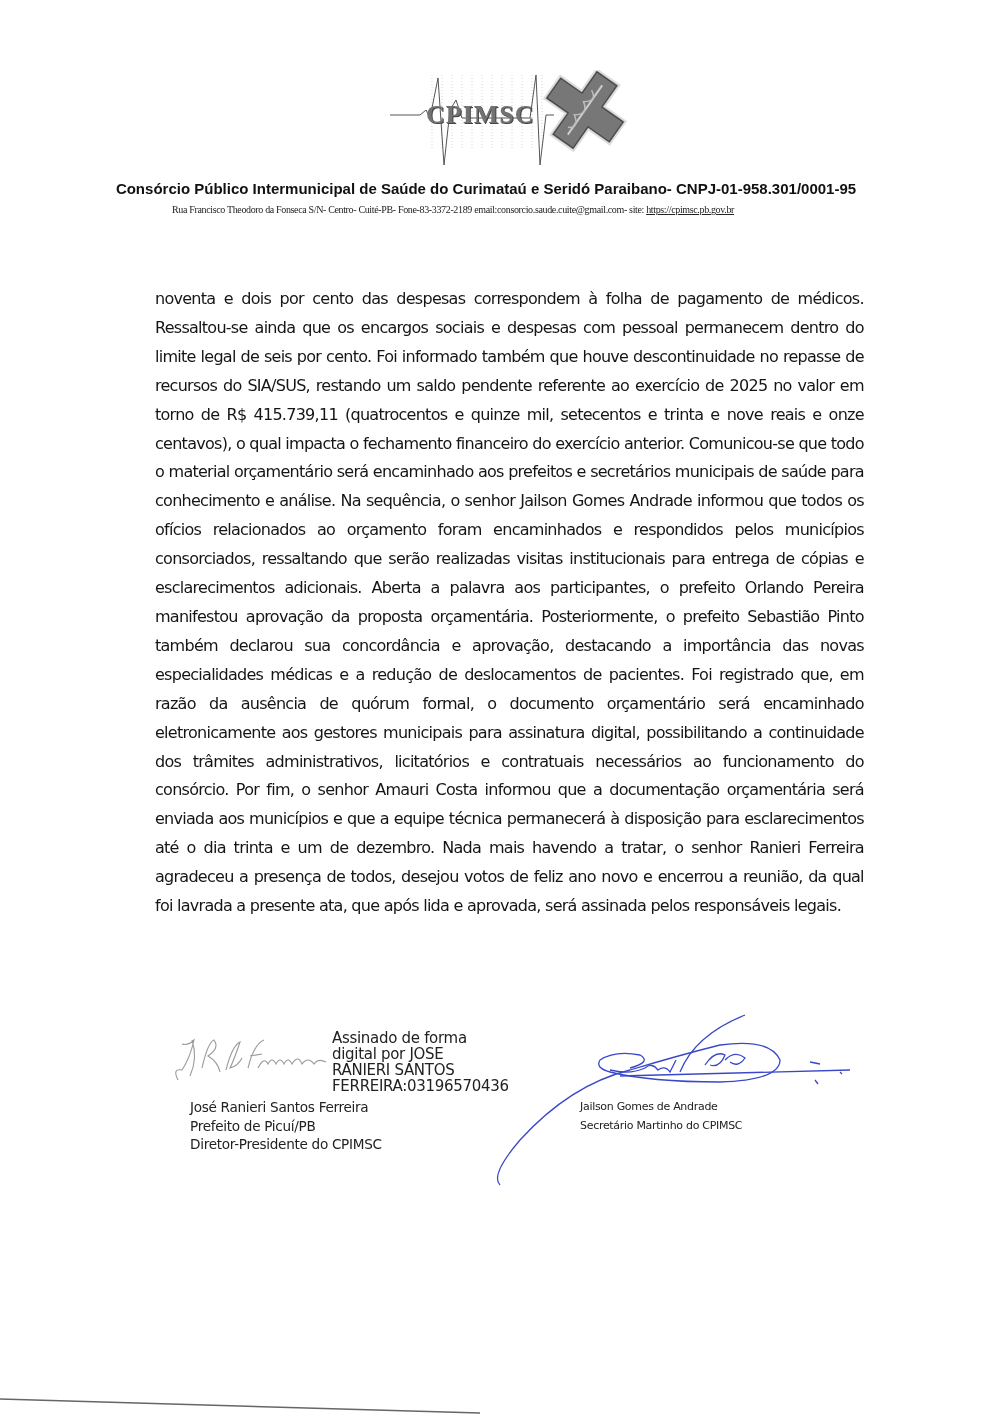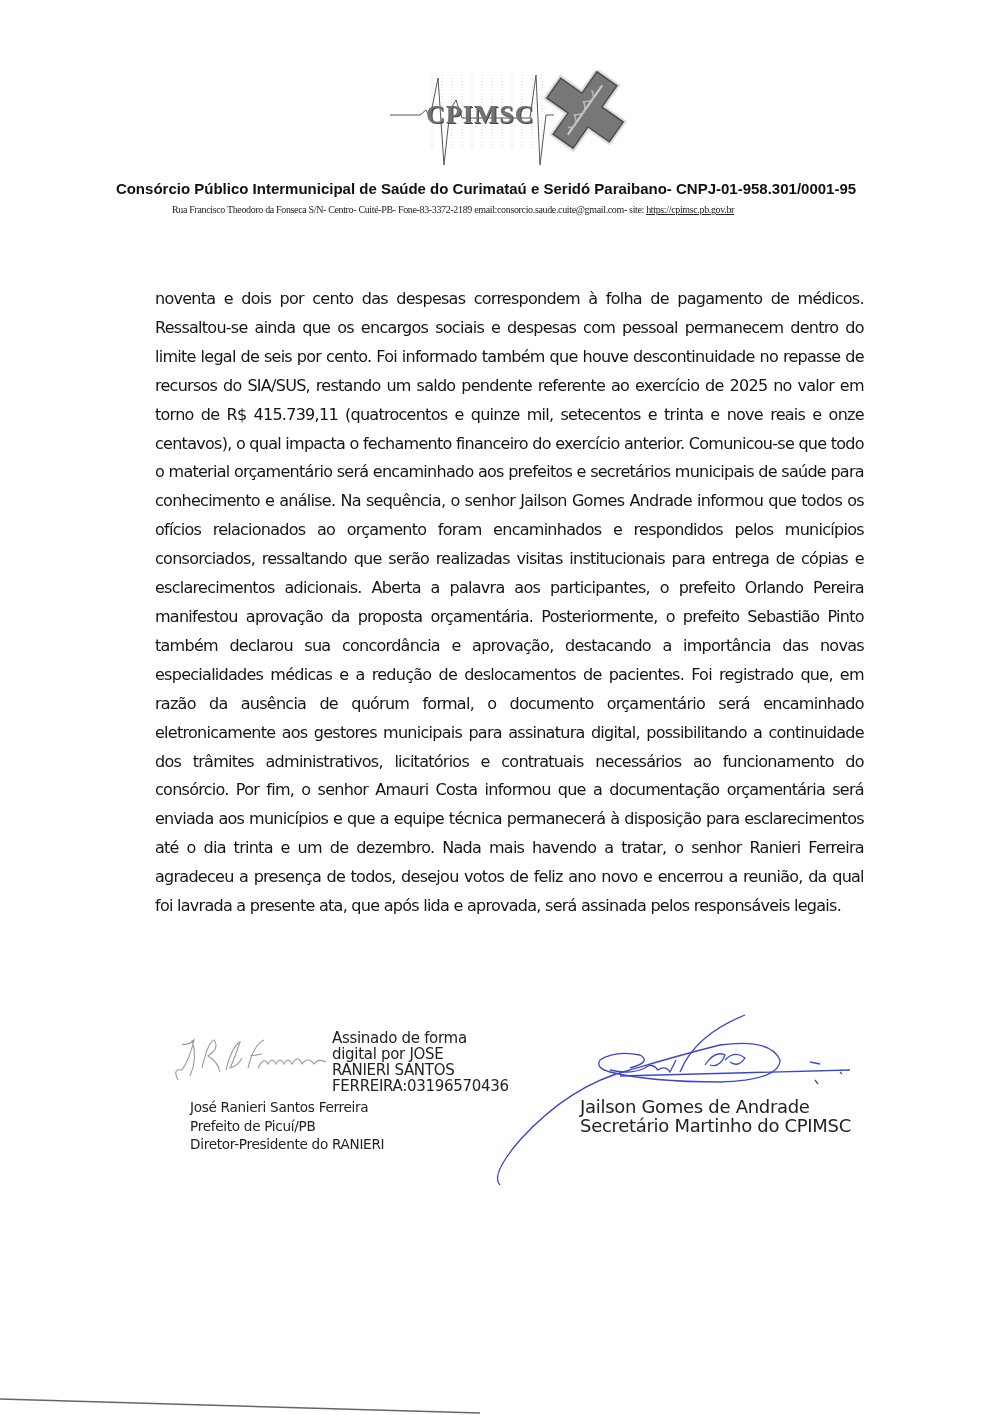--- a/index.html
+++ b/index.html
@@ -9,21 +9,21 @@
   .logo svg { position: absolute; left: 0; top: 0; }
   .org-name { position: absolute; left: 0; width: 924px; top: 180px; text-align: center; font-family: "Liberation Sans", sans-serif; font-weight: bold; font-size: 15px; color: #111; padding-left: 48px; box-sizing: border-box; }
   .address { position: absolute; left: 172px; top: 204px; font-family: "Liberation Serif", serif; font-size: 10px; color: #222; white-space: nowrap; letter-spacing: -0.35px; }
   .address .link { text-decoration: underline; }
   .members { position: absolute; left: 150px; width: 720px; top: 232px; text-align: center; font-family: "Liberation Serif", serif; font-size: 11.2px; color: #222; line-height: 13px; }
   .body-text { position: absolute; left: 155px; width: 716px; top: 285px; font-family: "DejaVu Sans", sans-serif; font-size: 16.2px; line-height: 28.9px; text-align: justify; letter-spacing: -0.75px; word-spacing: 0px; color: #151515; transform: scaleX(0.99); transform-origin: left top; }
   .sig-left-scribble { position: absolute; left: 168px; top: 1028px; }
   .digital-stamp { position: absolute; left: 332px; top: 1030px; font-family: "DejaVu Sans", sans-serif; font-size: 15px; line-height: 16px; color: #222; letter-spacing: -0.3px; }
   .signer-left { position: absolute; left: 190px; width: 300px; top: 1098px; font-family: "DejaVu Sans", sans-serif; font-size: 13.6px; line-height: 18.5px; color: #222; letter-spacing: -0.3px; }
   .sig-right-scribble { position: absolute; left: 480px; top: 1010px; }
-  .signer-right { position: absolute; left: 580px; top: 1097px; font-family: "DejaVu Sans", sans-serif; font-size: 18px; line-height: 19px; color: #222; letter-spacing: -0.3px; }
+  .signer-right { position: absolute; left: 580px; top: 1097px; font-family: "DejaVu Sans", sans-serif; font-size: 11px; line-height: 19px; color: #222; letter-spacing: -0.3px; }
   .bottom-line { position: absolute; left: 0; top: 1385px; }
 </style>
 </head>
 <body>
 
 <div class="logo">
   <svg width="240" height="100" viewBox="0 0 240 100">
     <g stroke="#bbb" stroke-width="0.6" stroke-dasharray="1 2">
       <line x1="42" y1="5" x2="42" y2="80"></line>
         <line x1="52" y1="5" x2="52" y2="80"></line>
@@ -70,21 +70,21 @@
 </svg>
 <div class="digital-stamp">
   <div>Assinado de forma</div>
   <div>digital por JOSE</div>
   <div>RANIERI SANTOS</div>
   <div>FERREIRA:03196570436</div>
 </div>
 <div class="signer-left">
   <div>José Ranieri Santos Ferreira</div>
   <div>Prefeito de Picuí/PB</div>
-  <div>Diretor-Presidente do RANIERI</div>
+  <div>Diretor-Presidente do CPIMSC</div>
 </div>
 
 <svg class="sig-right-scribble" width="380" height="190" viewBox="0 0 380 190">
   <g fill="none" stroke="#3a48c8" stroke-width="1.3">
     <path d="M20,175 Q10,165 40,130 Q90,75 150,60 Q200,45 240,35 Q290,28 300,50 Q300,70 240,72 Q170,72 130,62 Q115,58 120,50 Q135,40 160,45 Q172,52 150,58"></path>
     <path d="M130,60 Q150,65 165,58 Q172,52 178,60 Q185,55 190,62 L196,50"></path>
     <path d="M200,62 Q215,25 265,5"></path>
     <path d="M225,55 Q235,40 245,45 Q240,58 230,55 M245,50 Q255,40 265,48 Q258,58 250,52"></path>
     <path d="M140,66 L370,60"></path>
     <path d="M330,52 L340,54 M335,70 L338,74 M360,62 L362,64"></path>

